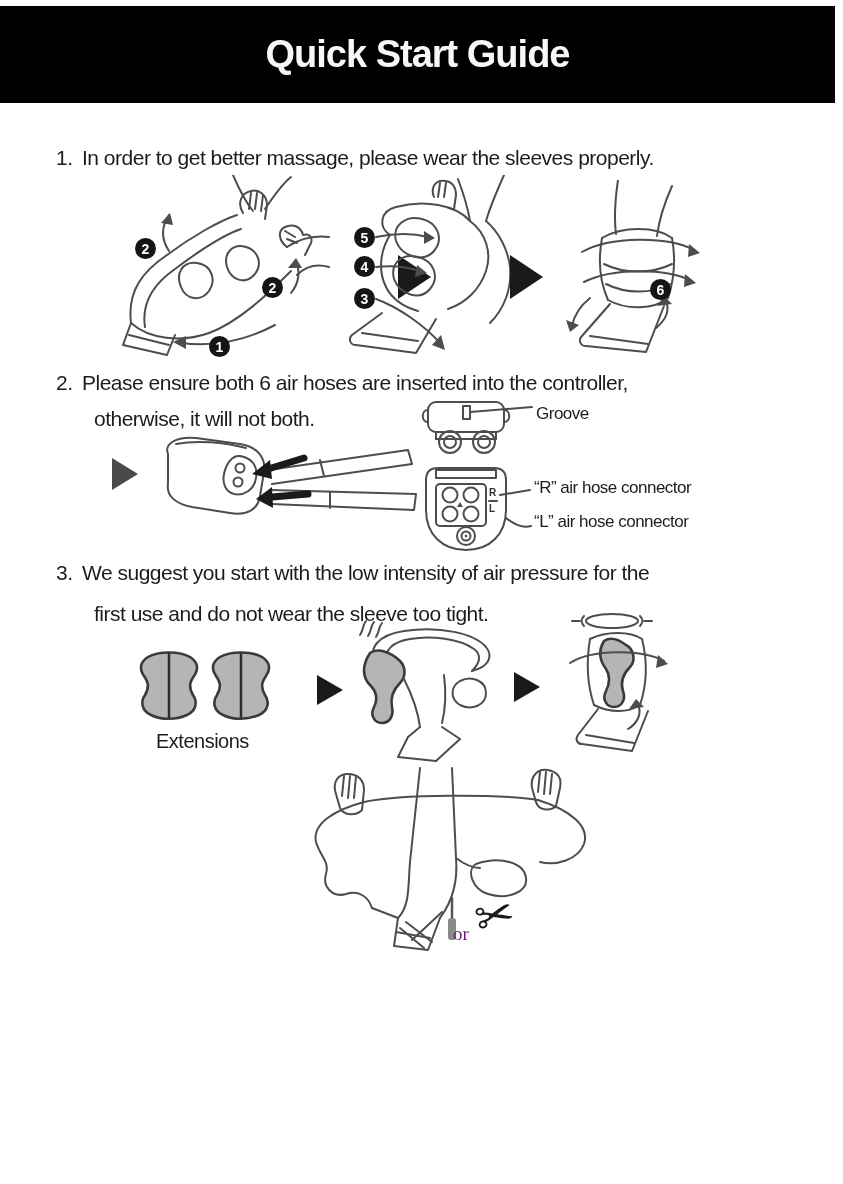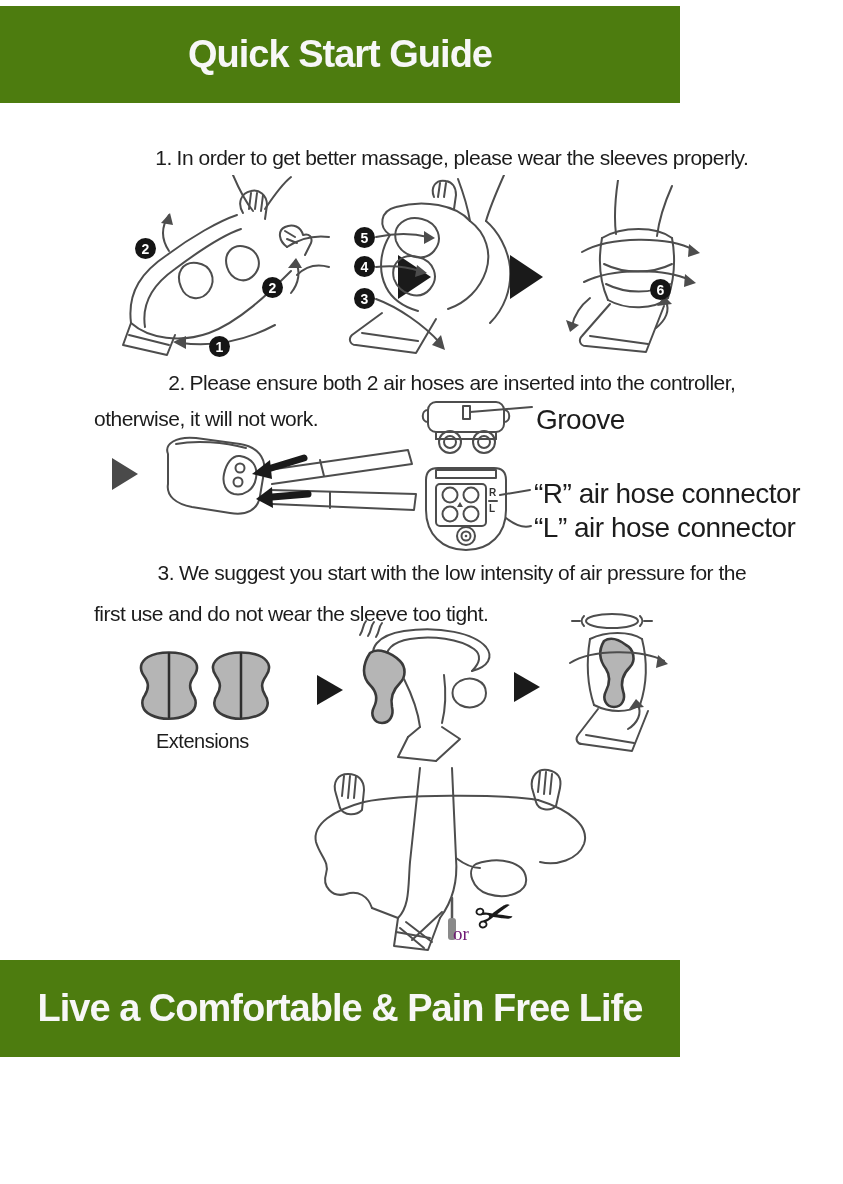--- a/index.html
+++ b/index.html
@@ -2,30 +2,30 @@
 <html><head>
 <meta charset="utf-8">
 <style>
   html,body{margin:0;padding:0;}
   body{
     width:843px;height:1184px;background:#ffffff;position:relative;overflow:hidden;
     font-family:"Liberation Sans",sans-serif;color:#1c1c1c;
   }
   
   .bar{
-    width:680px;height:97px;background:#4d7c0f;display:flex;align-items:center;justify-content:center;
+    width:835px;height:97px;background:#000000;display:flex;align-items:center;justify-content:center;
   }
   .bar.header{margin-top:6px;}
   .bar .bar-title{
     color:#f7f7f7;font-weight:bold;font-size:38px;letter-spacing:-1px;white-space:nowrap;
   }
   
   .line{font-size:21px;line-height:41px;letter-spacing:-0.5px;white-space:nowrap;color:#1c1c1c;}
   .line .num{display:inline-block;width:26px;}
-  .line.first{margin-left:56px;text-align:center;}
+  .line.first{margin-left:56px;}
   .line.cont{margin-left:94px;}
   .step1-text{margin-top:34px;}
   
   .illus{position:relative;width:843px;}
   #illus1{height:190px;margin-top:-6px;}
   #step2-diagram{height:154px;margin-top:-5px;}
   #illus4{height:132px;}
   #illus5{height:188px;}
   .abs{position:absolute;}
   
@@ -38,21 +38,21 @@
   .sketch .thick{stroke:#1a1a1a;stroke-width:7;}
   
   .badge{
     position:absolute;width:21px;height:21px;border-radius:50%;background:#151515;color:#ffffff;
     font-size:14px;font-weight:bold;display:flex;align-items:center;justify-content:center;letter-spacing:0;
   }
   
   .tri{position:absolute;width:0;height:0;border-top:22px solid transparent;border-bottom:22px solid transparent;border-left:33px solid #1a1a1a;}
   .tri.small{border-top:15px solid transparent;border-bottom:15px solid transparent;border-left:26px solid #1a1a1a;}
   
-  .callout{position:absolute;font-size:28px;letter-spacing:-0.5px;white-space:nowrap;color:#1c1c1c;}
+  .callout{position:absolute;font-size:17px;letter-spacing:-0.5px;white-space:nowrap;color:#1c1c1c;}
   .marker-letter{position:absolute;font-size:10px;font-weight:bold;color:#333;line-height:10px;}
   .or-label{position:absolute;font-family:"Liberation Serif",serif;font-size:19px;color:#701a75;margin-top:12px;}
   .scissors{position:absolute;font-size:47px;color:#1a1a1a;transform:rotate(-14deg);line-height:47px;}
   .ext-label{position:absolute;font-size:20px;letter-spacing:-0.5px;color:#1c1c1c;}
 </style>
 </head>
 <body>
 
 <div>
 
@@ -135,24 +135,24 @@
       <path d="M50,124 L22,156 C18,160 20,166 26,166 L86,172 L104,126"></path>
       <path d="M30,156 L88,164"></path>
       <path d="M96,148 C106,140 110,130 106,122"></path>
         <polygon class="solid" points="104,116 97,126 112,124" style="fill:#4d4d4d"></polygon>
       <path d="M30,118 C20,126 14,136 12,146"></path>
         <polygon class="solid" points="10,152 6,140 19,145" style="fill:#4d4d4d"></polygon>
     </svg>
     <span class="badge" style="left:650px;top:107px;">6</span>
   </div>
 
-  <div class="line first"><span class="num">2.</span><span>Please ensure both 2 air hoses are inserted into the controller,</span></div>
+  <div class="line first"><span class="num">2.</span><span>Please ensure both 6 air hoses are inserted into the controller,</span></div>
 
   <div class="illus" id="step2-diagram">
-    <div class="line abs" style="left:94px;top:0px;">otherwise, it will not work.</div>
+    <div class="line abs" style="left:94px;top:0px;">otherwise, it will not both.</div>
 
     <svg class="sketch abs" style="left:0;top:0;" width="843" height="154" viewBox="0 0 843 154">
 
       <polygon class="solid" points="112,60 112,92 138,76" style="fill:#4a4a4a"></polygon>
 
       <g>
         <path d="M168,56 C164,46 176,38 196,40 L240,46 C258,49 266,60 264,74 L260,98 C258,112 246,118 230,115 L192,109 C176,106 166,98 168,86 Z"></path>
         <path d="M176,46 C196,42 224,44 246,50"></path>
         <path d="M240,58 C252,60 258,68 256,80 C254,92 244,98 234,96 C226,94 222,86 224,76 C226,66 232,57 240,58 Z"></path>
         <circle cx="240" cy="70" r="4.5"></circle>
@@ -287,17 +287,14 @@
 
       <path d="M132,174 L162,146"></path>
 
       <line x1="172" y1="132" x2="172" y2="152" style="stroke:#555;stroke-width:2.5"></line>
       <rect class="solid-gray" x="168" y="152" width="8" height="22" rx="3"></rect>
     </svg>
     <span class="or-label" style="left:453px;top:145px;">or</span>
     <span class="scissors" style="left:475px;top:126px;">✂</span>
   </div>
 
-  <div class="bar footer" style="margin-top:6px;">
-    <div class="bar-title">Live a Comfortable &amp; Pain Free Life</div>
-  </div>
 
 </div>
 
 </body></html>

